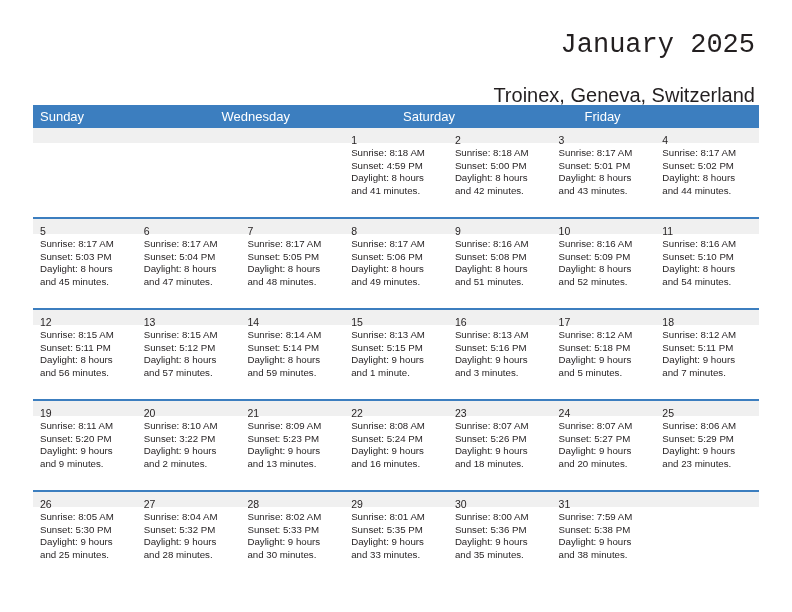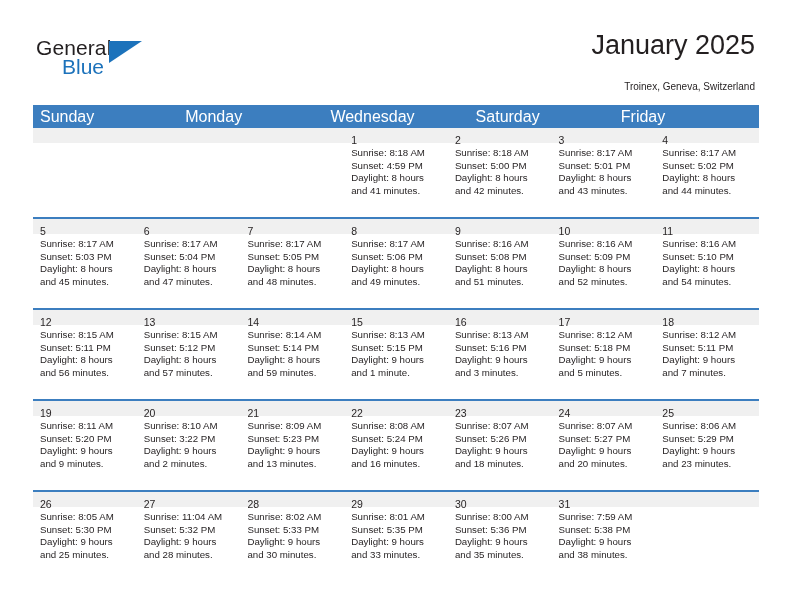--- a/index.html
+++ b/index.html
@@ -65,45 +65,46 @@
     position: absolute;
     right: 37px;
     top: 28px;
     text-align: right;
   }
   .cal-title {
     font-size: 27px;
     color: #231f20;
     line-height: 34px;
     white-space: nowrap;
+    font-family: Liberation Mono, monospace;
   }
   .cal-subtitle {
-    font-size: 10px;
+    font-size: 20px;
     color: #231f20;
     line-height: 22px;
-    margin-top: 14px;
+    margin-top: 22px;
     white-space: nowrap;
   }
 
   
   .calendar {
     position: absolute;
     left: 33px;
     top: 105px;
     width: 726px;
   }
   .weekday-row {
     display: flex;
     background: #3c7ebf;
   }
   .weekday {
     flex: 1 1 0;
     min-width: 0;
     color: #ffffff;
-    font-size: 16px;
+    font-size: 13px;
     line-height: 13px;
     padding: 5px 0 5px 7px;
     box-sizing: border-box;
     white-space: nowrap;
   }
 
   .week {
     display: flex;
     border-top: 2px solid #3c7ebf;
   }
@@ -141,36 +142,30 @@
     color: #231f20;
     white-space: nowrap;
   }
 </style>
 </head>
 <body>
 
 <div class="page">
 
   <div class="header">
-    <div class="brand">
-      <span class="brand-general">General</span>
-      <span class="brand-flag"></span>
-      <span class="brand-blue">Blue</span>
-    </div>
 
     <div class="titles">
       <div class="cal-title">January 2025</div>
       <div class="cal-subtitle">Troinex, Geneva, Switzerland</div>
     </div>
   </div>
 
   <div class="calendar">
     <div class="weekday-row" id="weekday-row">
         <div class="weekday">Sunday</div>
-        <div class="weekday">Monday</div>
         <div class="weekday">Wednesday</div>
         <div class="weekday">Saturday</div>
         <div class="weekday">Friday</div>
       </div>
     <div id="weeks-container">
         <div class="week">
           <div class="daycell empty">
             <div class="daynum-band"><span class="daynum"></span></div>
             <div class="details"></div>
           </div>
@@ -420,21 +415,21 @@
             <div class="details">
               <div>Sunrise: 8:05 AM</div>
               <div>Sunset: 5:30 PM</div>
               <div>Daylight: 9 hours</div>
               <div>and 25 minutes.</div>
             </div>
           </div>
           <div class="daycell">
             <div class="daynum-band"><span class="daynum">27</span></div>
             <div class="details">
-              <div>Sunrise: 11:04 AM</div>
+              <div>Sunrise: 8:04 AM</div>
               <div>Sunset: 5:32 PM</div>
               <div>Daylight: 9 hours</div>
               <div>and 28 minutes.</div>
             </div>
           </div>
           <div class="daycell">
             <div class="daynum-band"><span class="daynum">28</span></div>
             <div class="details">
               <div>Sunrise: 8:02 AM</div>
               <div>Sunset: 5:33 PM</div>

